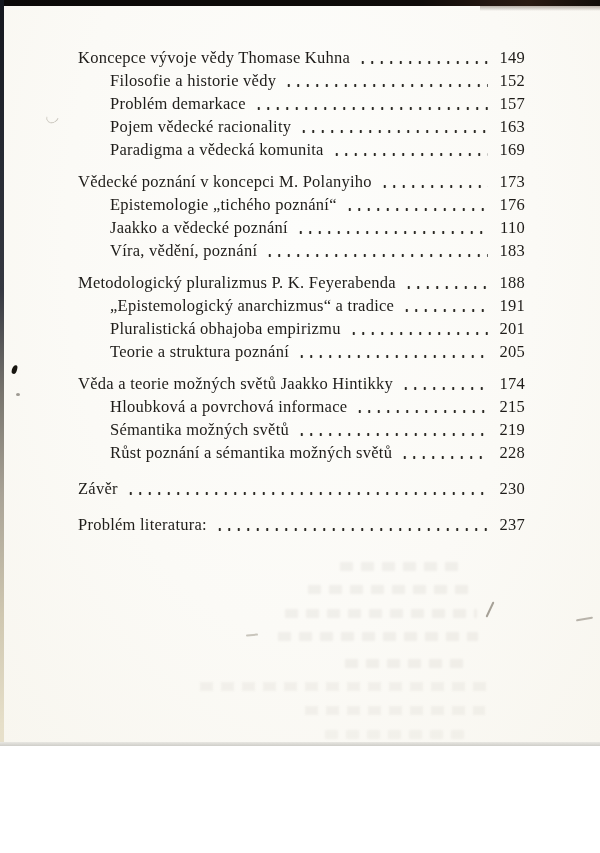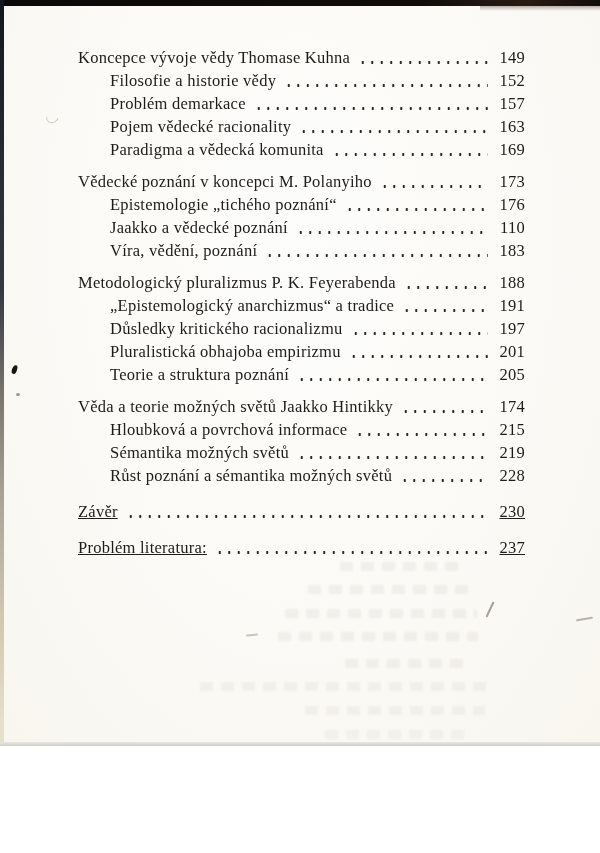--- a/index.html
+++ b/index.html
@@ -31,21 +31,21 @@
     background:linear-gradient(0deg,#cfcec9 0%,#e8e7e2 100%);
   }
   
   .toc{
     position:absolute;left:0;top:0;width:600px;
     padding:46px 75px 0 78px;box-sizing:border-box;
     font-size:16.5px;letter-spacing:.25px;line-height:23px;
   }
   .toc-section{margin-top:9px;}
   .toc-section:first-child{margin-top:0;}
-  .toc-section.standalone{margin-top:13px;text-decoration:underline;}
+  .toc-section.standalone{margin-top:13px;}
   .toc-row{display:flex;align-items:baseline;}
   .toc-row.sub{padding-left:32px;}
   .toc-label{white-space:nowrap;color:#1e1c19;}
   .toc-leader{
     flex:1;align-self:stretch;min-width:24px;
     margin-left:8px;margin-right:7px;
     background-image:radial-gradient(circle,#2a2823 1.1px,rgba(0,0,0,0) 1.45px);
     background-size:9.5px 5px;background-repeat:repeat-x;
     background-position:left calc(100% - 4px);
   }
@@ -142,25 +142,20 @@
     <span class="toc-label">Metodologický pluralizmus P. K. Feyerabenda</span>
     <span class="toc-leader"></span>
     <span class="toc-page">188</span>
   </div>
         <div class="toc-row sub">
     <span class="toc-label">„Epistemologický anarchizmus“ a tradice</span>
     <span class="toc-leader"></span>
     <span class="toc-page">191</span>
   </div>
         <div class="toc-row sub">
-    <span class="toc-label">Důsledky kritického racionalizmu</span>
-    <span class="toc-leader"></span>
-    <span class="toc-page">197</span>
-  </div>
-        <div class="toc-row sub">
     <span class="toc-label">Pluralistická obhajoba empirizmu</span>
     <span class="toc-leader"></span>
     <span class="toc-page">201</span>
   </div>
         <div class="toc-row sub">
     <span class="toc-label">Teorie a struktura poznání</span>
     <span class="toc-leader"></span>
     <span class="toc-page">205</span>
   </div>
       </div>

